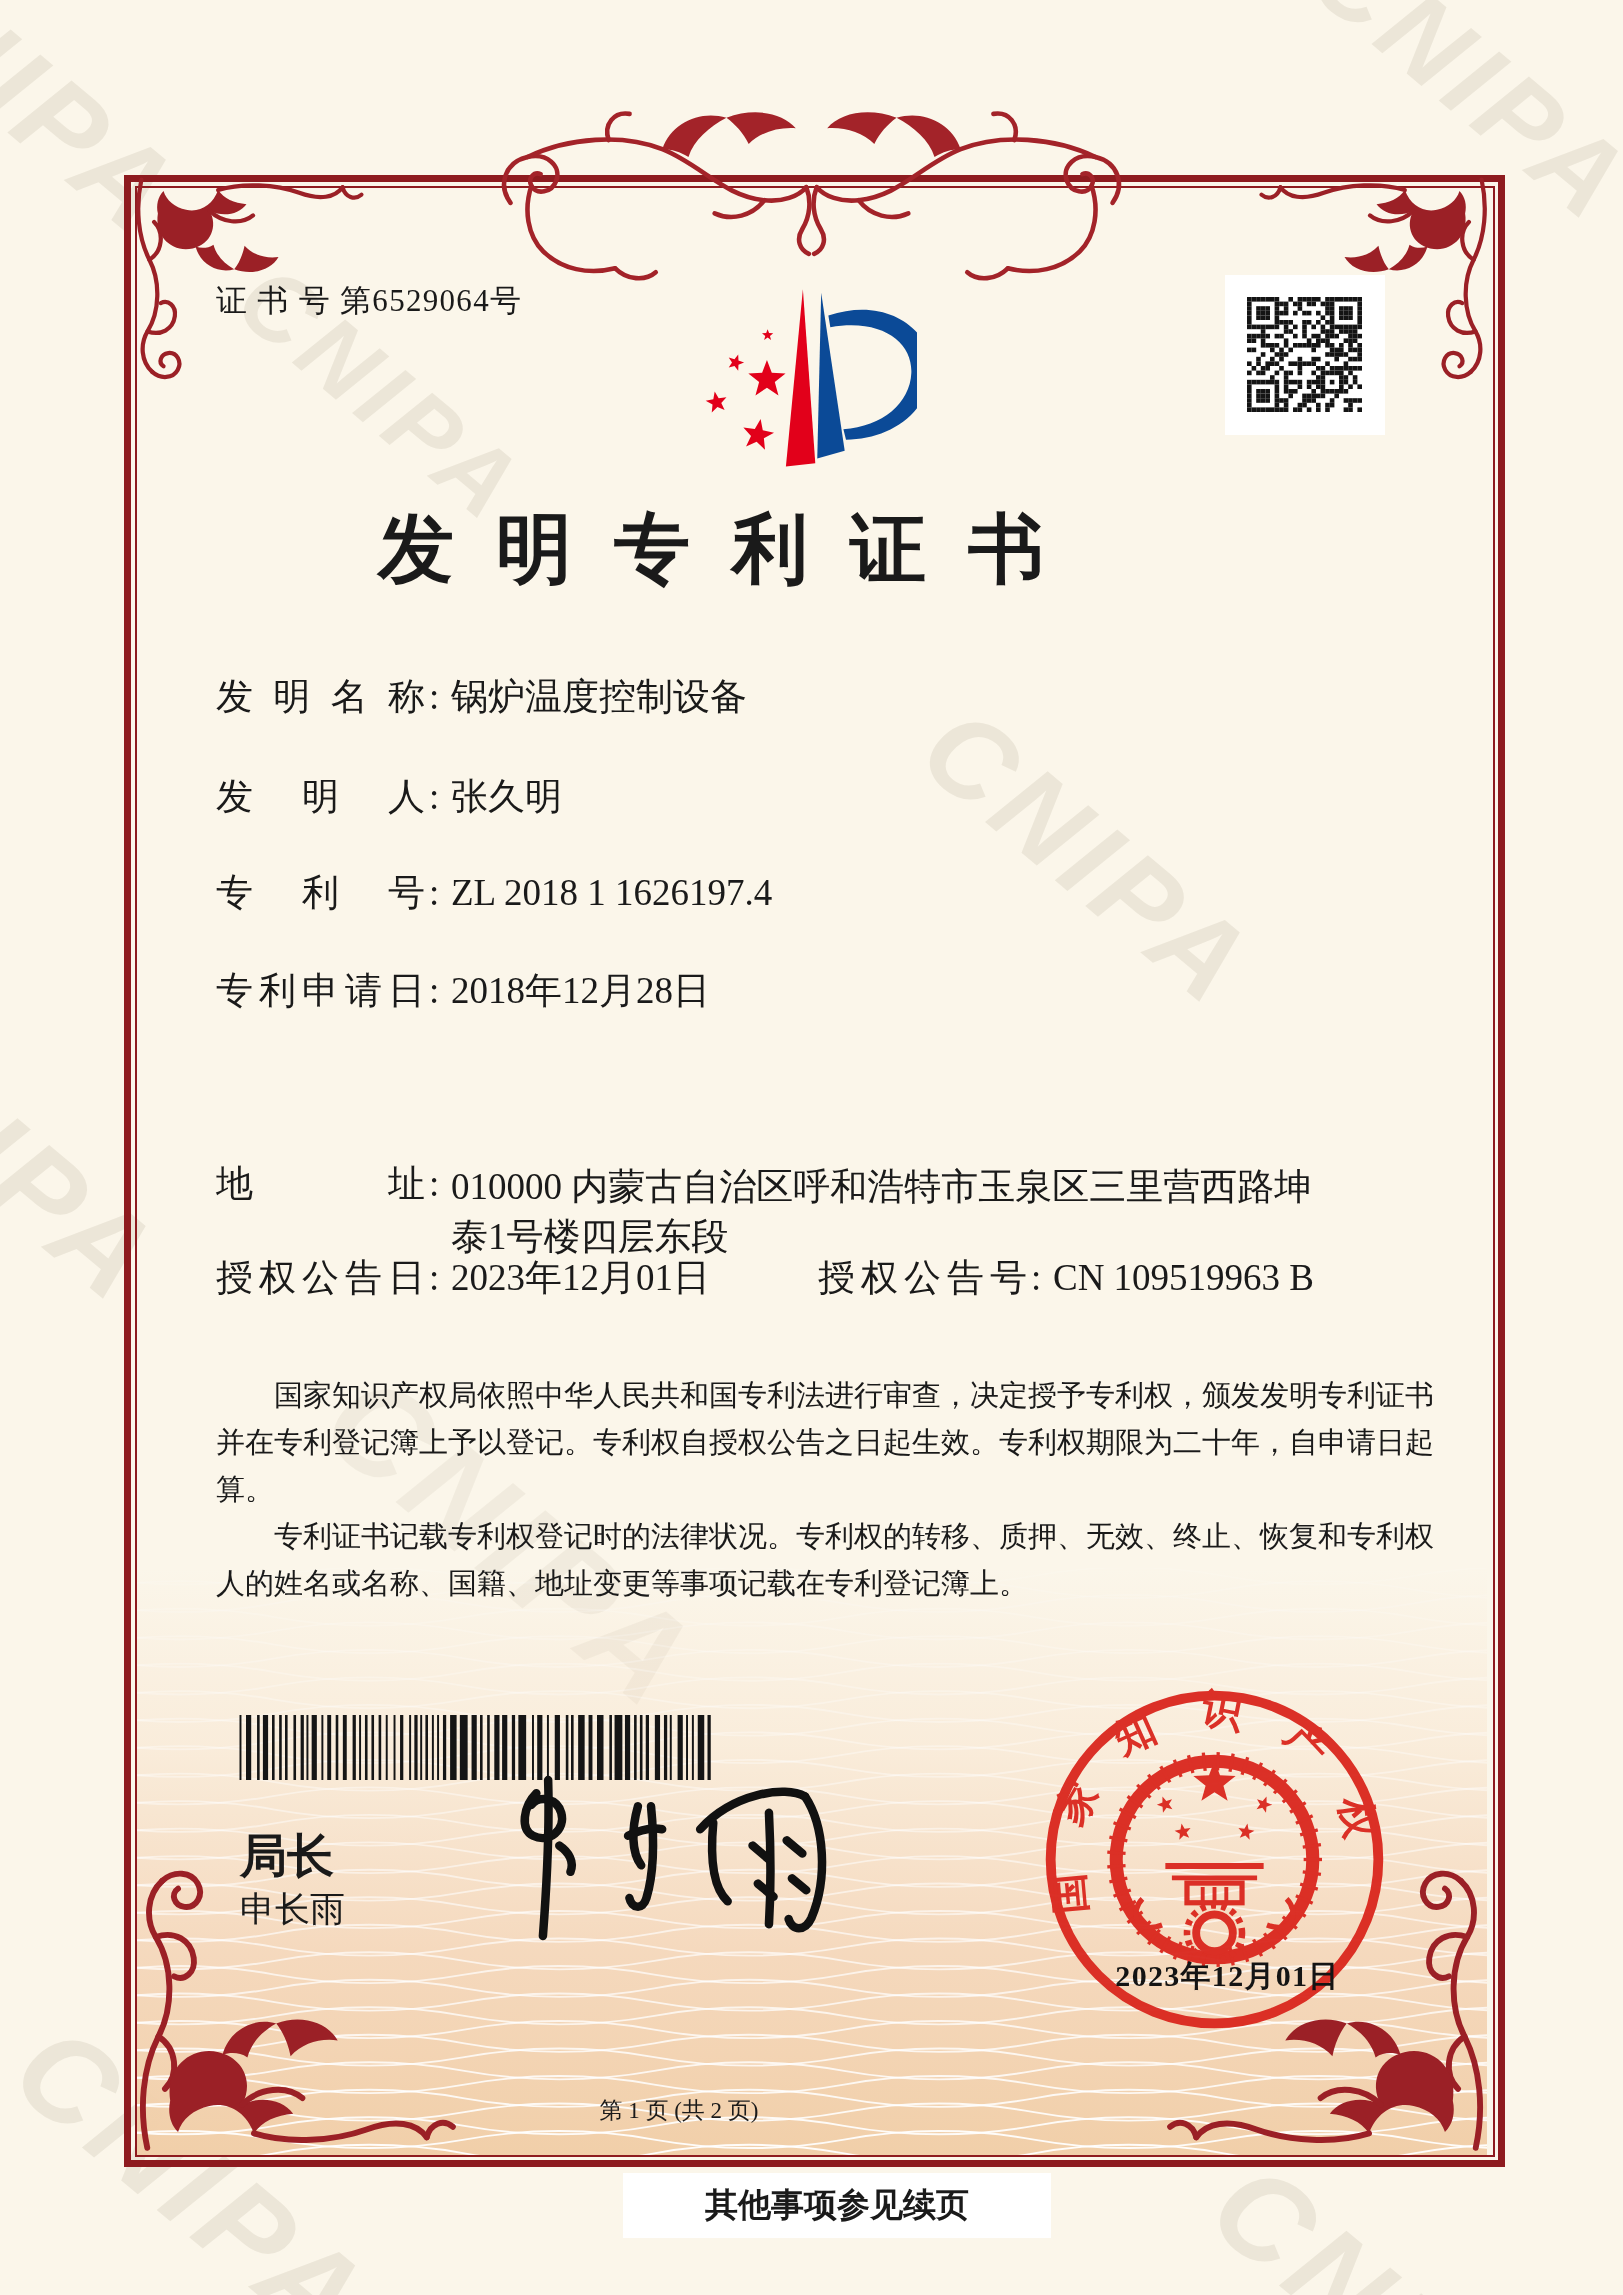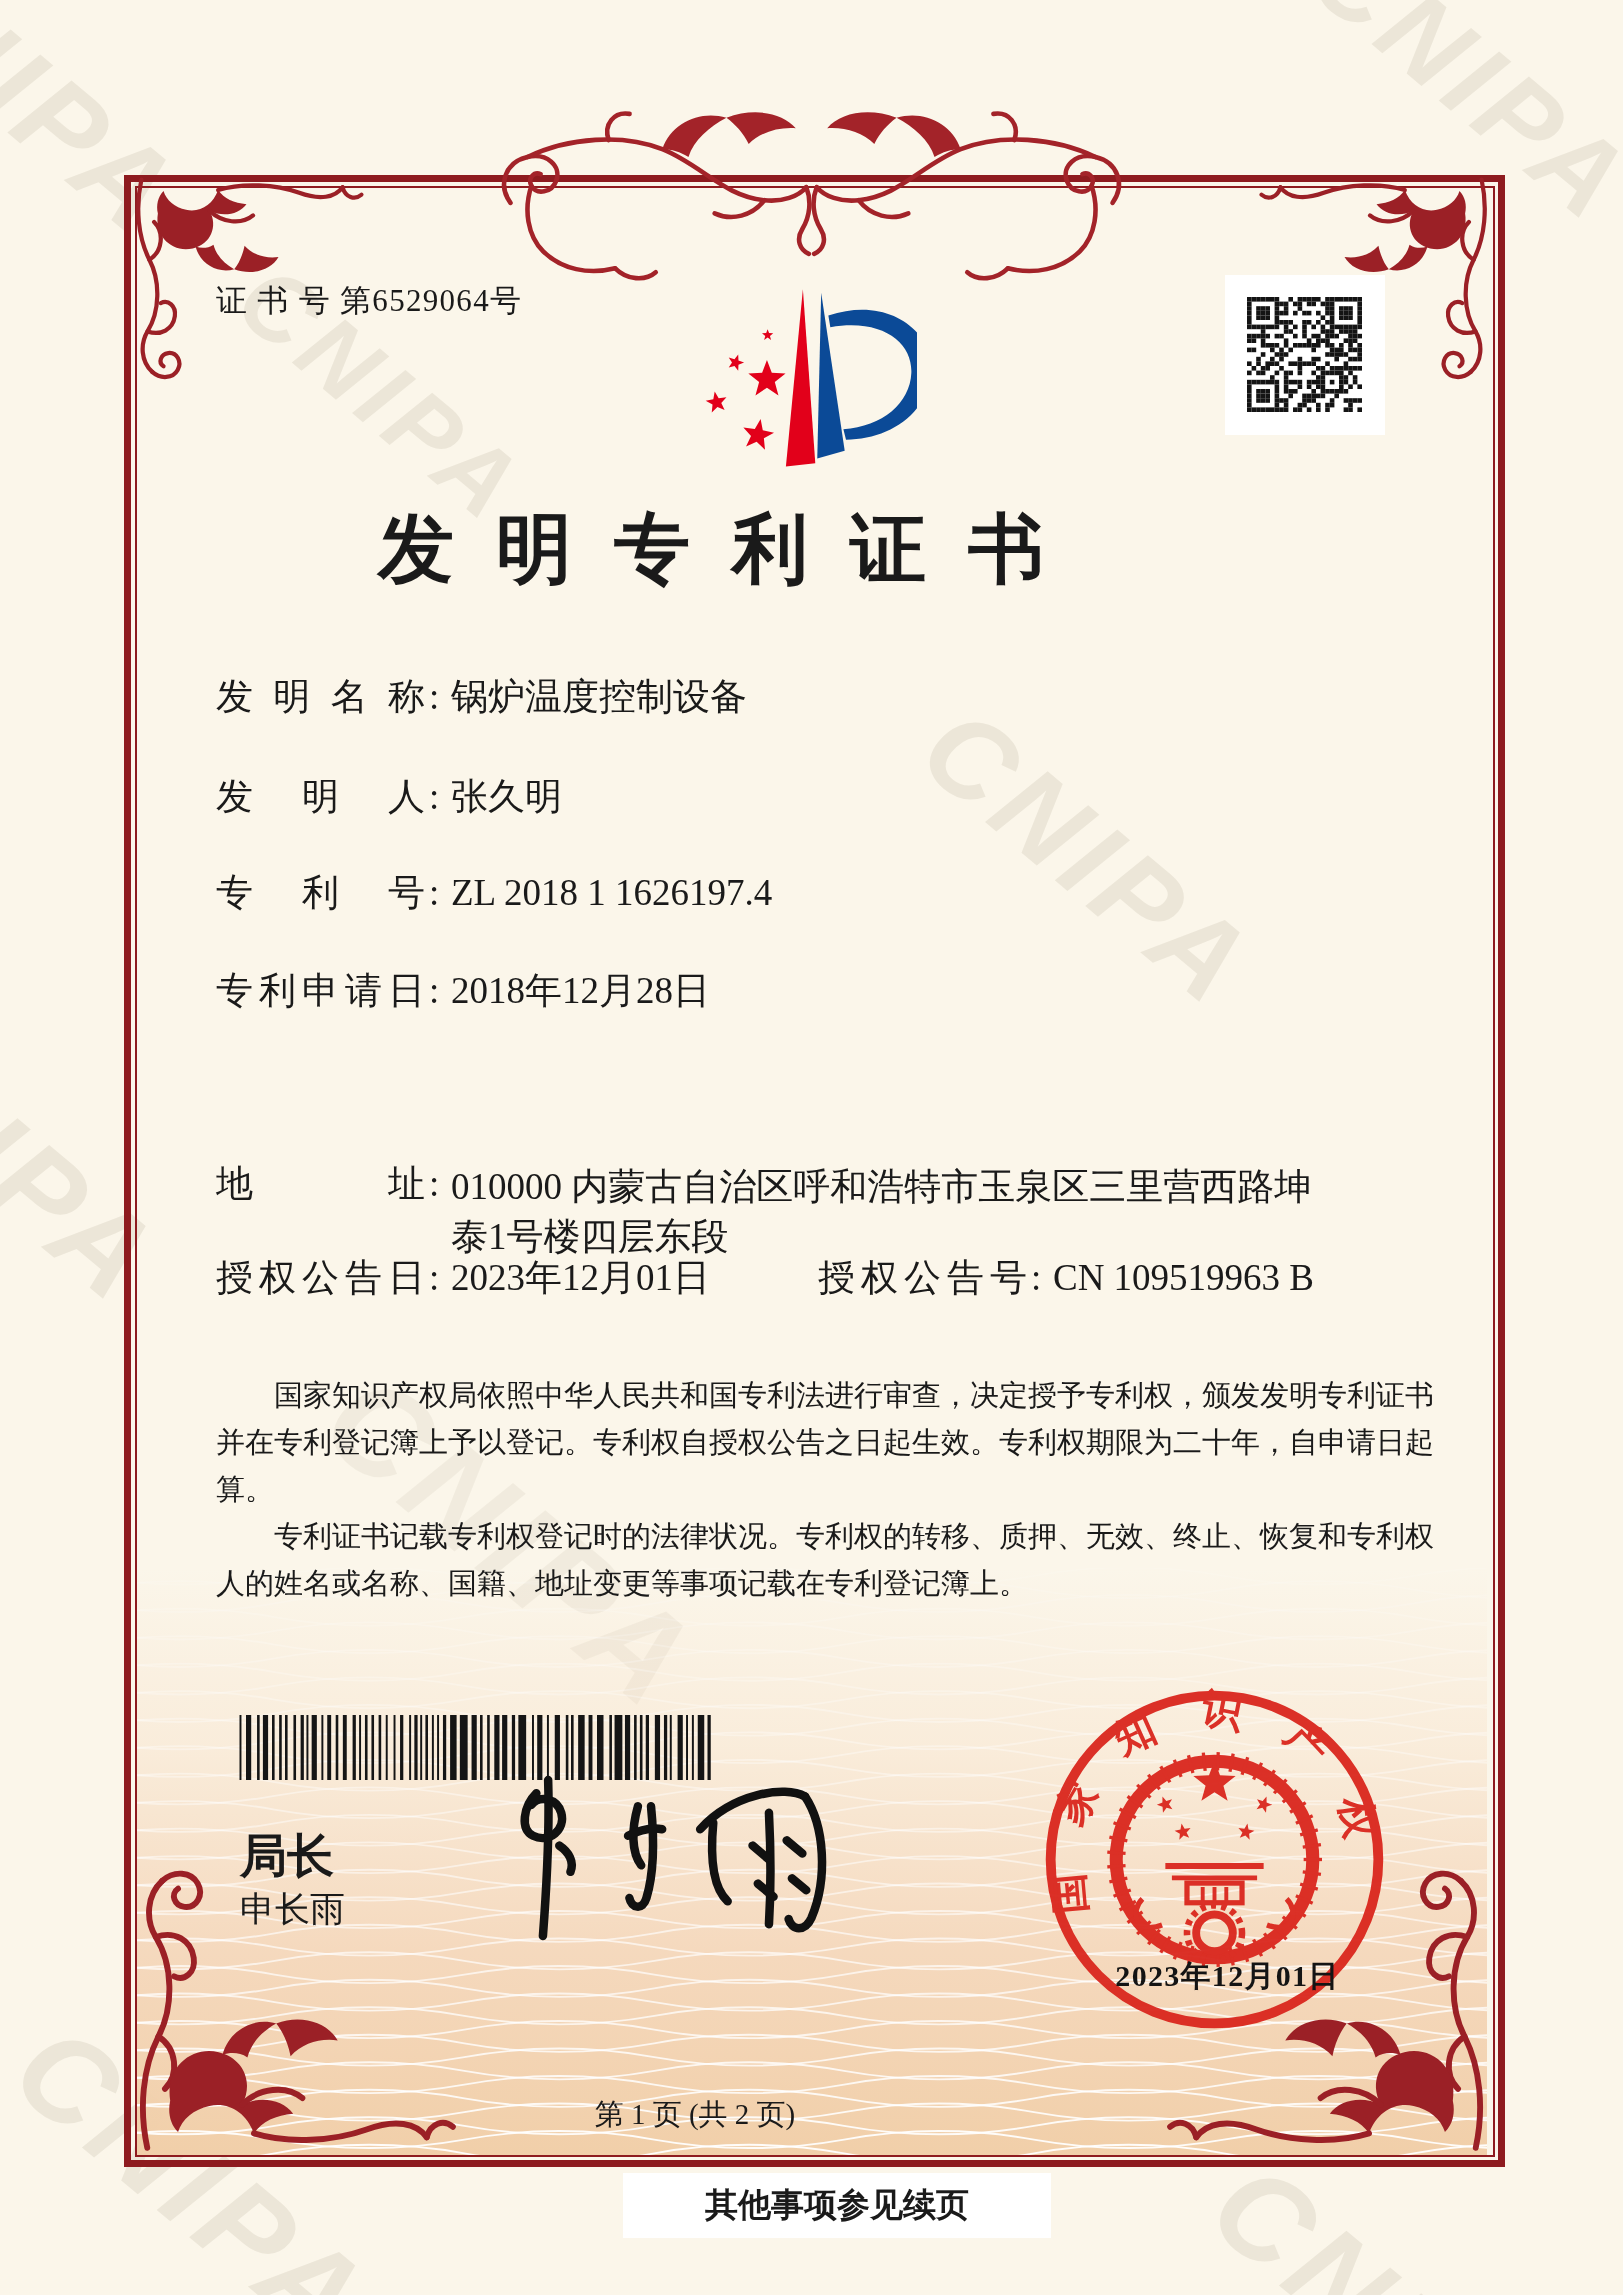--- a/index.html
+++ b/index.html
@@ -40,21 +40,21 @@
   
   .barcode{position:absolute;left:238px;top:1715px;z-index:5;}
   .official-title{position:absolute;left:240px;top:1825px;font-family:"Liberation Sans",sans-serif;
       font-weight:700;font-size:47px;z-index:5;}
   .official-name{position:absolute;left:240px;top:1886px;font-family:"Liberation Sans",sans-serif;
       font-weight:400;font-size:35px;z-index:5;}
   .sig{position:absolute;left:497px;top:1767px;z-index:5;}
   .seal{position:absolute;left:1031px;top:1676px;z-index:6;}
   .seal-date{position:absolute;left:1044px;top:1956px;width:367px;text-align:center;
       font-size:30px;font-weight:600;color:#141414;z-index:7;letter-spacing:1.3px;}
-  .pageinfo{position:absolute;left:124px;top:2095px;width:1142px;text-align:center;font-size:29px;z-index:5;}
+  .pageinfo{position:absolute;left:108px;top:2095px;width:1142px;text-align:center;font-size:23px;z-index:5;}
   .contbox{position:absolute;left:623px;top:2173px;width:428px;height:65px;background:#ffffff;
       text-align:center;line-height:65px;font-size:33px;font-weight:700;z-index:5;}
 </style>
 </head>
 <body>
 
 <div class="page">
 
   <div class="wm" style="left:-98px;top:-98px;font-size:118px;">CNIPA</div>
   <div class="wm" style="left:288px;top:242px;font-size:98px;">CNIPA</div>

